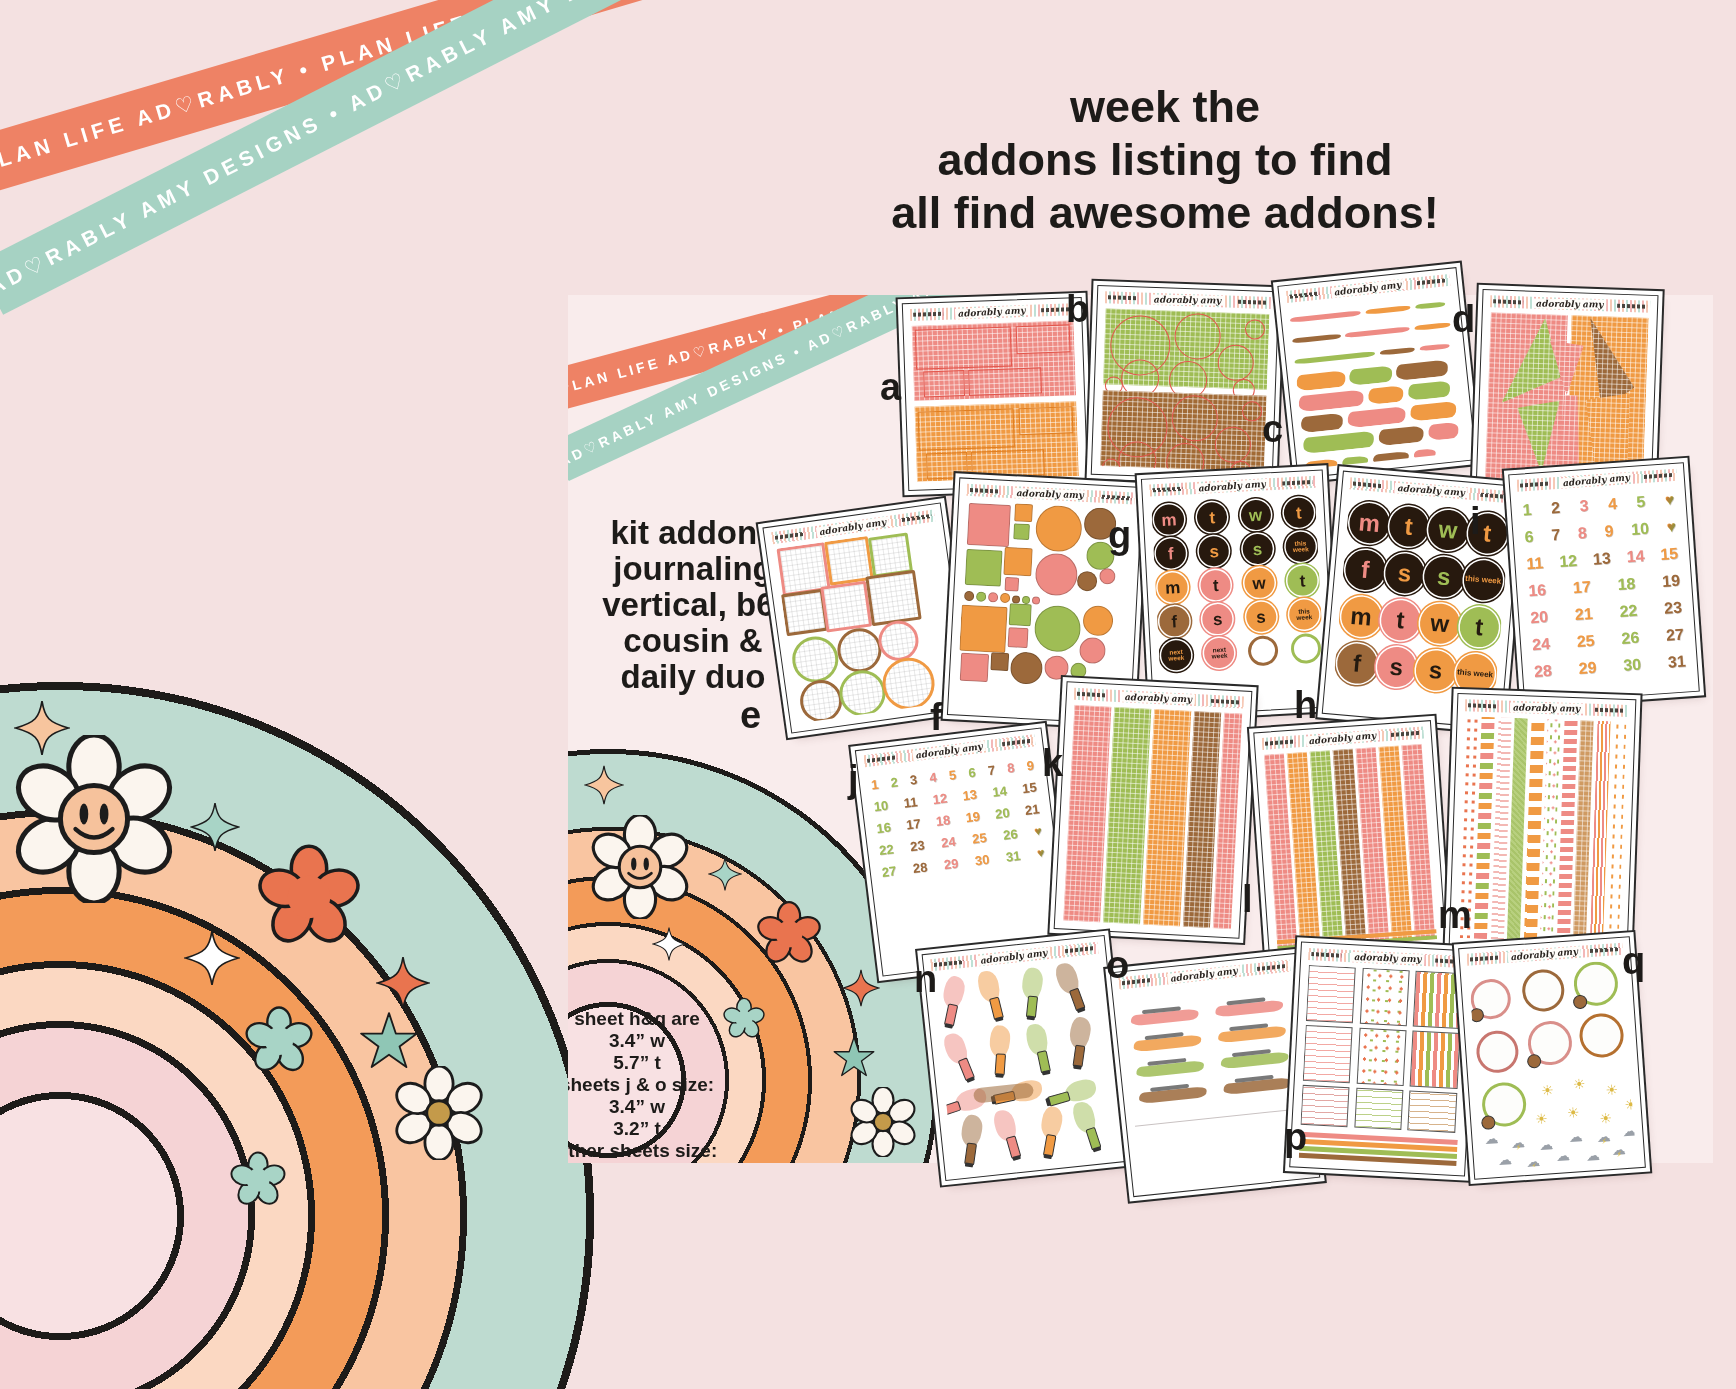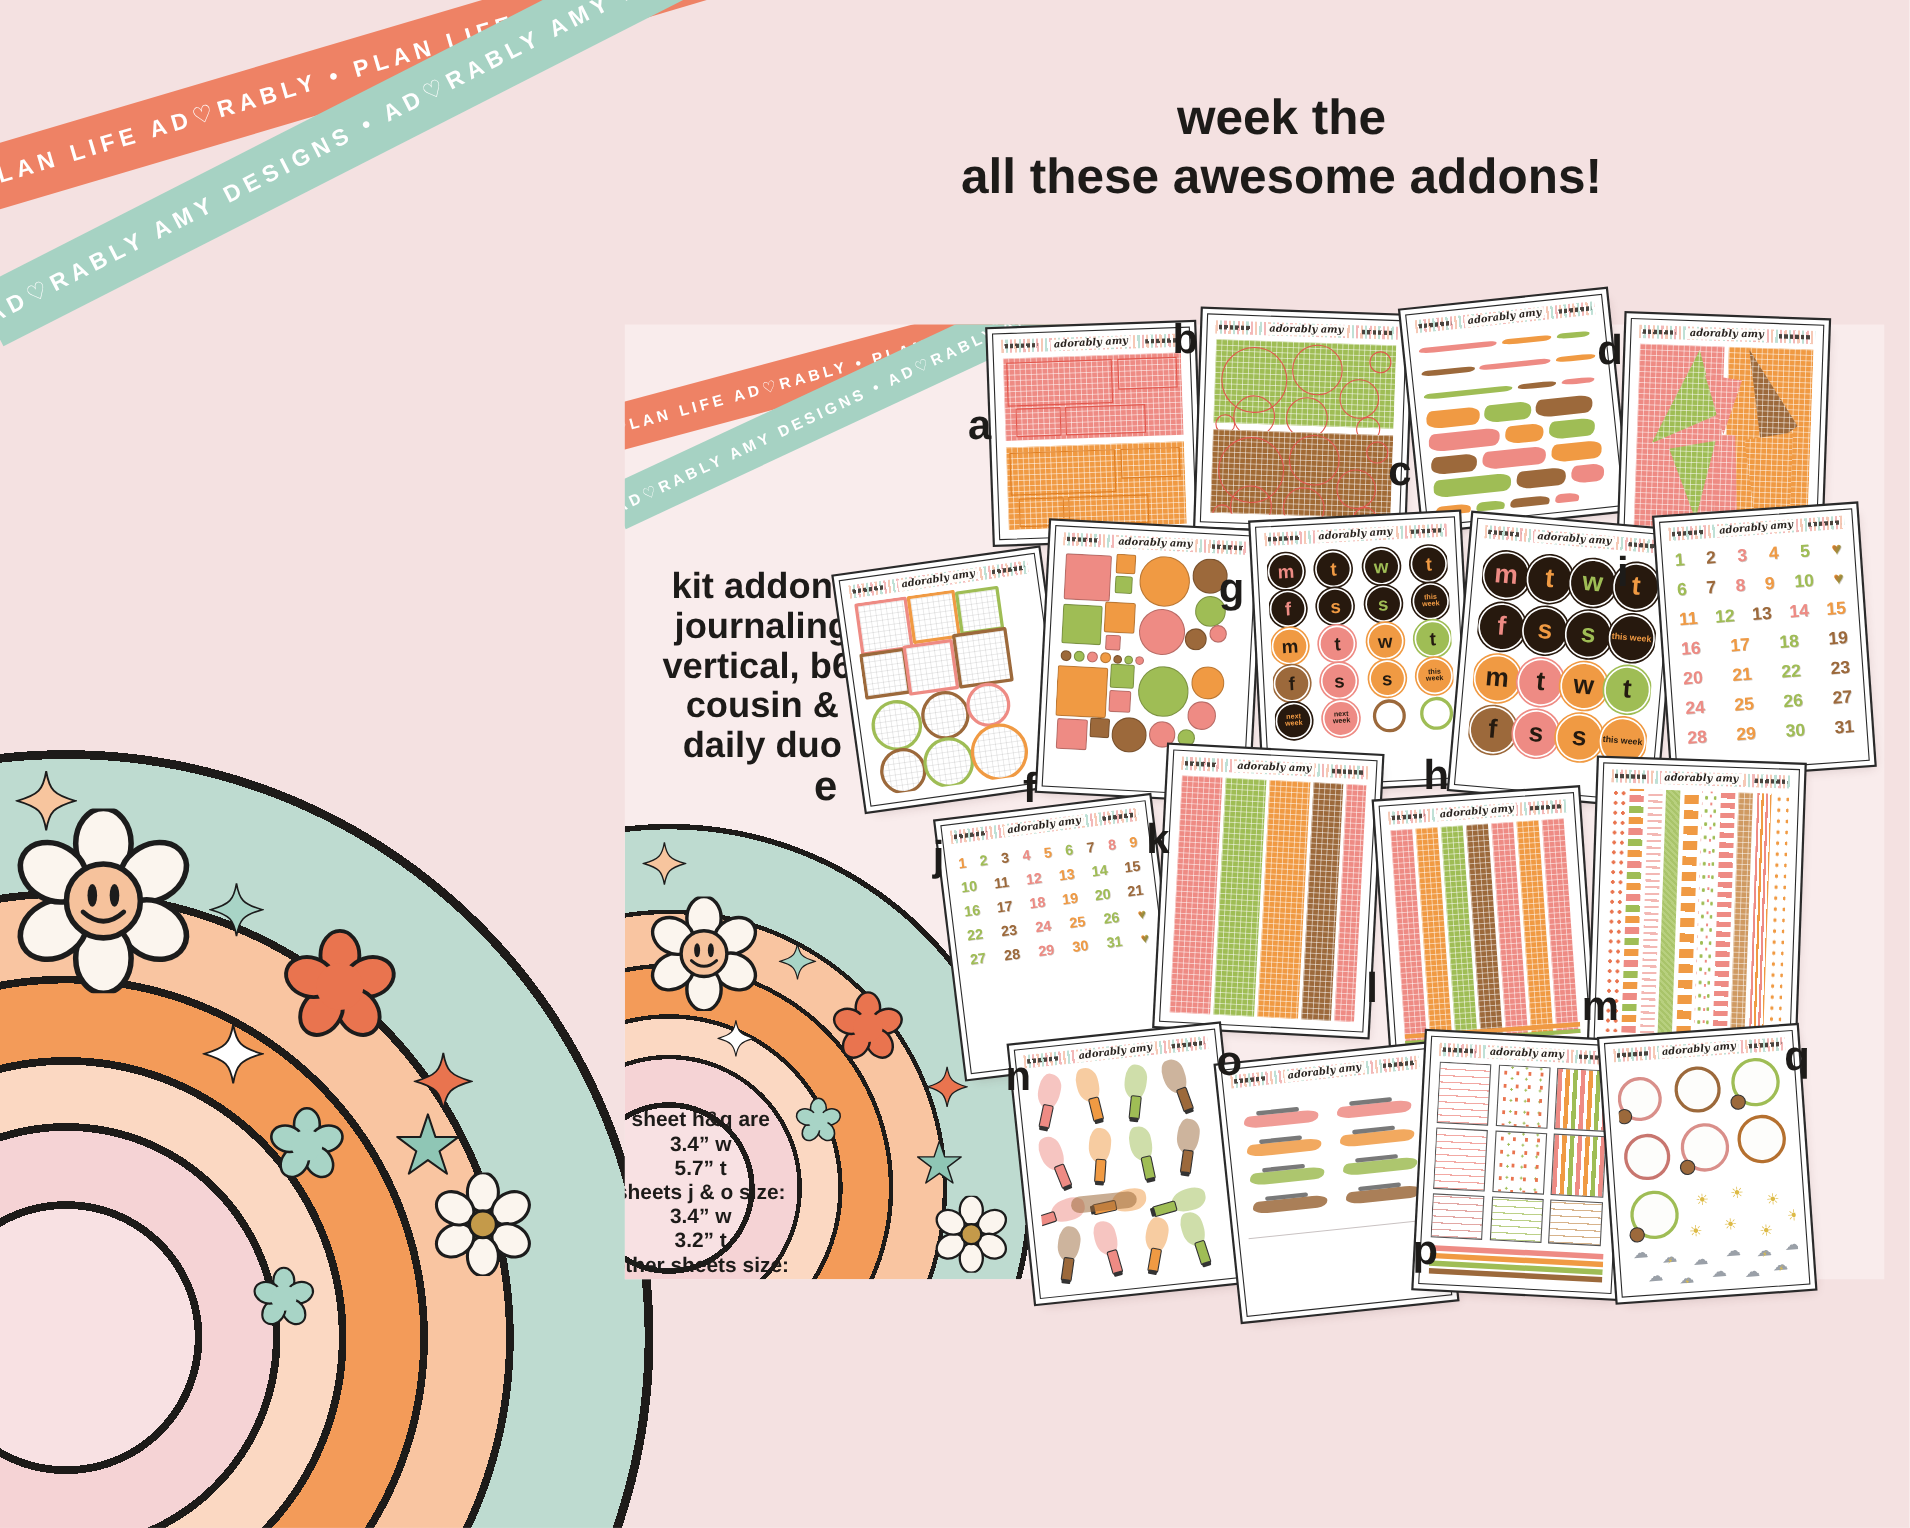--- a/index.html
+++ b/index.html
@@ -129,21 +129,22 @@
 
   <div class="tape tape-coral tape-big" style="left:-20px;top:137px;transform:rotate(-16.5deg);">
     <span>PLAN LIFE AD♡RABLY • PLAN LIFE AD♡RABLY • PLAN LIFE AD♡RABLY • PLAN LIFE AD♡RABLY •</span>
   </div>
   <div class="tape tape-mint tape-big" style="left:-10px;top:260px;transform:rotate(-27deg);">
     <span>AD♡RABLY AMY DESIGNS • AD♡RABLY AMY DESIGNS • AD♡RABLY AMY DESIGNS • AD♡RABLY AMY DESIGNS •</span>
   </div>
 
   <div class="headline">
     <div>week the</div>
-    <div>all these awesome addons!</div>
+    <div>addons listing to find</div>
+    <div>all find awesome addons!</div>
   </div>
 
   <div class="panel">
     <div class="panel-rainbow"></div>
 
     <div class="tape tape-coral tape-small" style="left:-8px;top:73px;transform:rotate(-15deg);">
       <span>PLAN LIFE AD♡RABLY • PLAN LIFE AD♡RABLY • PLAN LIFE AD♡RABLY • PLAN LIFE AD♡RABLY •</span>
     </div>
     <div class="tape tape-mint tape-small" style="left:-8px;top:146px;transform:rotate(-25deg);">
       <span>AD♡RABLY AMY DESIGNS • AD♡RABLY AMY DESIGNS • AD♡RABLY AMY DESIGNS • AD♡RABLY AMY DESIGNS •</span>

